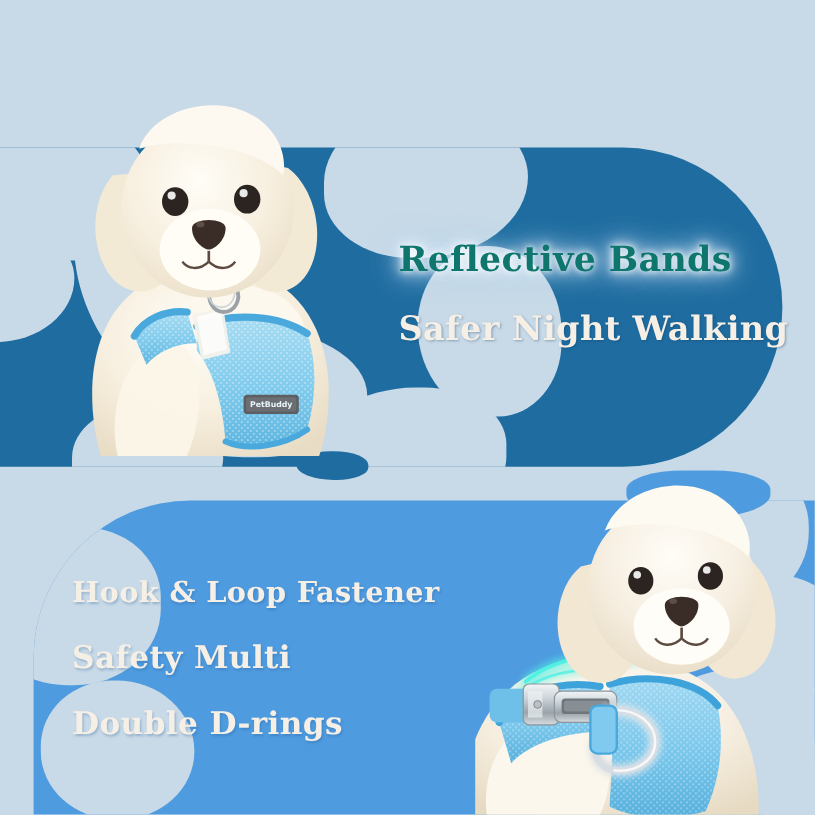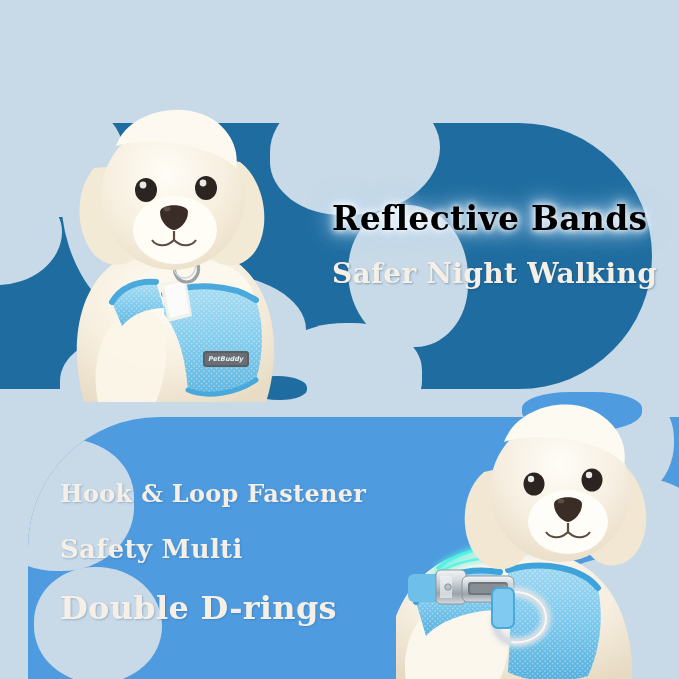--- a/index.html
+++ b/index.html
@@ -100,22 +100,22 @@
   .feature-line {
     position: absolute;
     font-family: "DejaVu Serif", serif;
     font-weight: 700;
     white-space: nowrap;
   }
 
   #txt-reflective {
     left: 332px;
     top: 199px;
-    font-size: 33px;
-    color: #000000;
+    font-size: 29px;
+    color: #0f766e;
     text-shadow:
       0 0 6px #ffffff,
       0 0 12px #ffffff,
       0 0 20px #cfe6fa,
       0 0 30px #a9d2f4;
     letter-spacing: 0.3px;
   }
 
   #txt-safer {
     left: 332px;
@@ -138,35 +138,34 @@
     left: 60px;
     top: 534px;
     font-size: 26px;
     color: #f6efe6;
     letter-spacing: 0.3px;
     text-shadow: 1px 1px 2px rgba(30,90,150,0.30);
   }
   #txt-drings {
     left: 60px;
     top: 589px;
-    font-size: 32px;
+    font-size: 26px;
     color: #f6efe6;
     letter-spacing: 0.3px;
     text-shadow: 1px 1px 2px rgba(30,90,150,0.30);
     text-align: right;
   }
 
   
   #dog-top {
     position: absolute;
     left: 60px;
-    top: 102px;
+    top: 80px;
     width: 250px;
     height: 300px;
-    font-style: italic;
   }
   #dog-bottom {
     position: absolute;
     left: 396px;
     top: 392px;
     width: 272px;
     height: 290px;
   }
   .photo svg { display: block; }
 </style>

